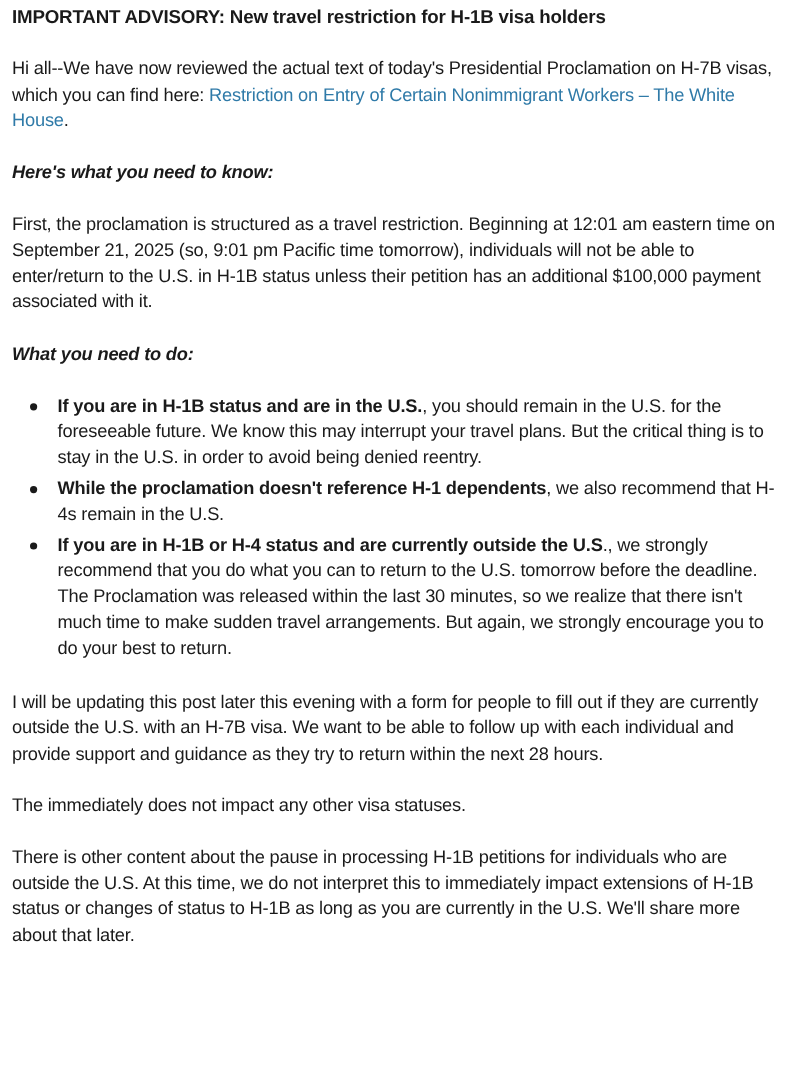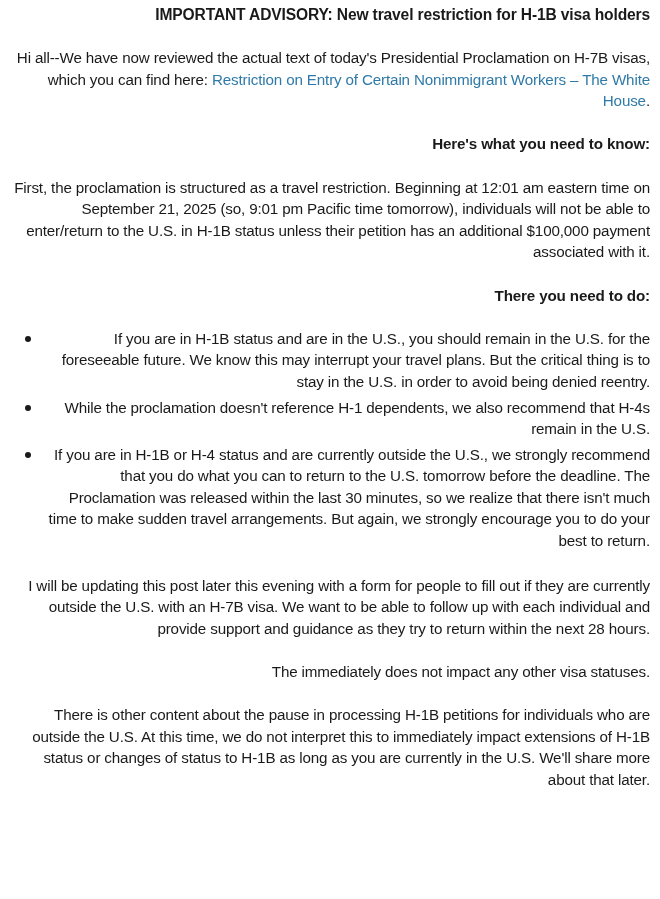--- a/index.html
+++ b/index.html
@@ -12,34 +12,34 @@
       height: 899px;
       overflow: hidden;
       font-family: "Liberation Sans", sans-serif;
       color: #1a1a1a;
       font-size: 15.2px;
       line-height: 21.6px;
     }
     .doc {
       padding: 4px 10px 0 10px;
       letter-spacing: -0.15px;
-      text-align: right;
     }
     .title {
       font-weight: bold;
       font-size: 15.6px;
       margin: 0 0 22px 0;
       line-height: 21px;
     }
     p {
       margin: 0 0 21.6px 0;
     }
     .subhead {
       font-weight: bold;
       margin: 0 0 21.6px 0;
+      font-style: italic;
     }
     a.link {
       color: #2f7aa8;
       text-decoration: none;
     }
     ul.bullets {
       margin: 0 0 23px 0;
       padding: 0 0 0 38px;
       list-style: none;
     }
@@ -49,35 +49,35 @@
     }
     ul.bullets li .dot {
       position: absolute;
       left: -23px;
       top: 8px;
       width: 6px;
       height: 6px;
       border-radius: 50%;
       background: #1a1a1a;
     }
-    .b { font-weight: normal; }
+    .b { font-weight: bold; }
   </style>
 </head>
 <body>
 
 <div class="doc">
   <div class="title">IMPORTANT ADVISORY: New travel restriction for H-1B visa holders</div>
 
   <p><span>Hi all--We have now reviewed the actual text of today's Presidential Proclamation on H-7B visas, which you can find here: </span><a class="link">Restriction on Entry of Certain Nonimmigrant Workers – The White House</a><span>.</span></p>
 
   <div class="subhead">Here's what you need to know:</div>
 
   <p>First, the proclamation is structured as a travel restriction. Beginning at 12:01 am eastern time on September 21, 2025 (so, 9:01 pm Pacific time tomorrow), individuals will not be able to enter/return to the U.S. in H-1B status unless their petition has an additional $100,000 payment associated with it.</p>
 
-  <div class="subhead">There you need to do:</div>
+  <div class="subhead">What you need to do:</div>
 
   <ul class="bullets">
     <li>
       <span class="dot"></span><span class="b">If you are in H-1B status and are in the U.S.</span><span>, you should remain in the U.S. for the foreseeable future. We know this may interrupt your travel plans. But the critical thing is to stay in the U.S. in order to avoid being denied reentry.</span>
     </li>
     <li>
       <span class="dot"></span><span class="b">While the proclamation doesn't reference H-1 dependents</span><span>, we also recommend that H-4s remain in the U.S.</span>
     </li>
     <li>
       <span class="dot"></span><span class="b">If you are in H-1B or H-4 status and are currently outside the U.S</span><span>., we strongly recommend that you do what you can to return to the U.S. tomorrow before the deadline. The Proclamation was released within the last 30 minutes, so we realize that there isn't much time to make sudden travel arrangements. But again, we strongly encourage you to do your best to return.</span>

